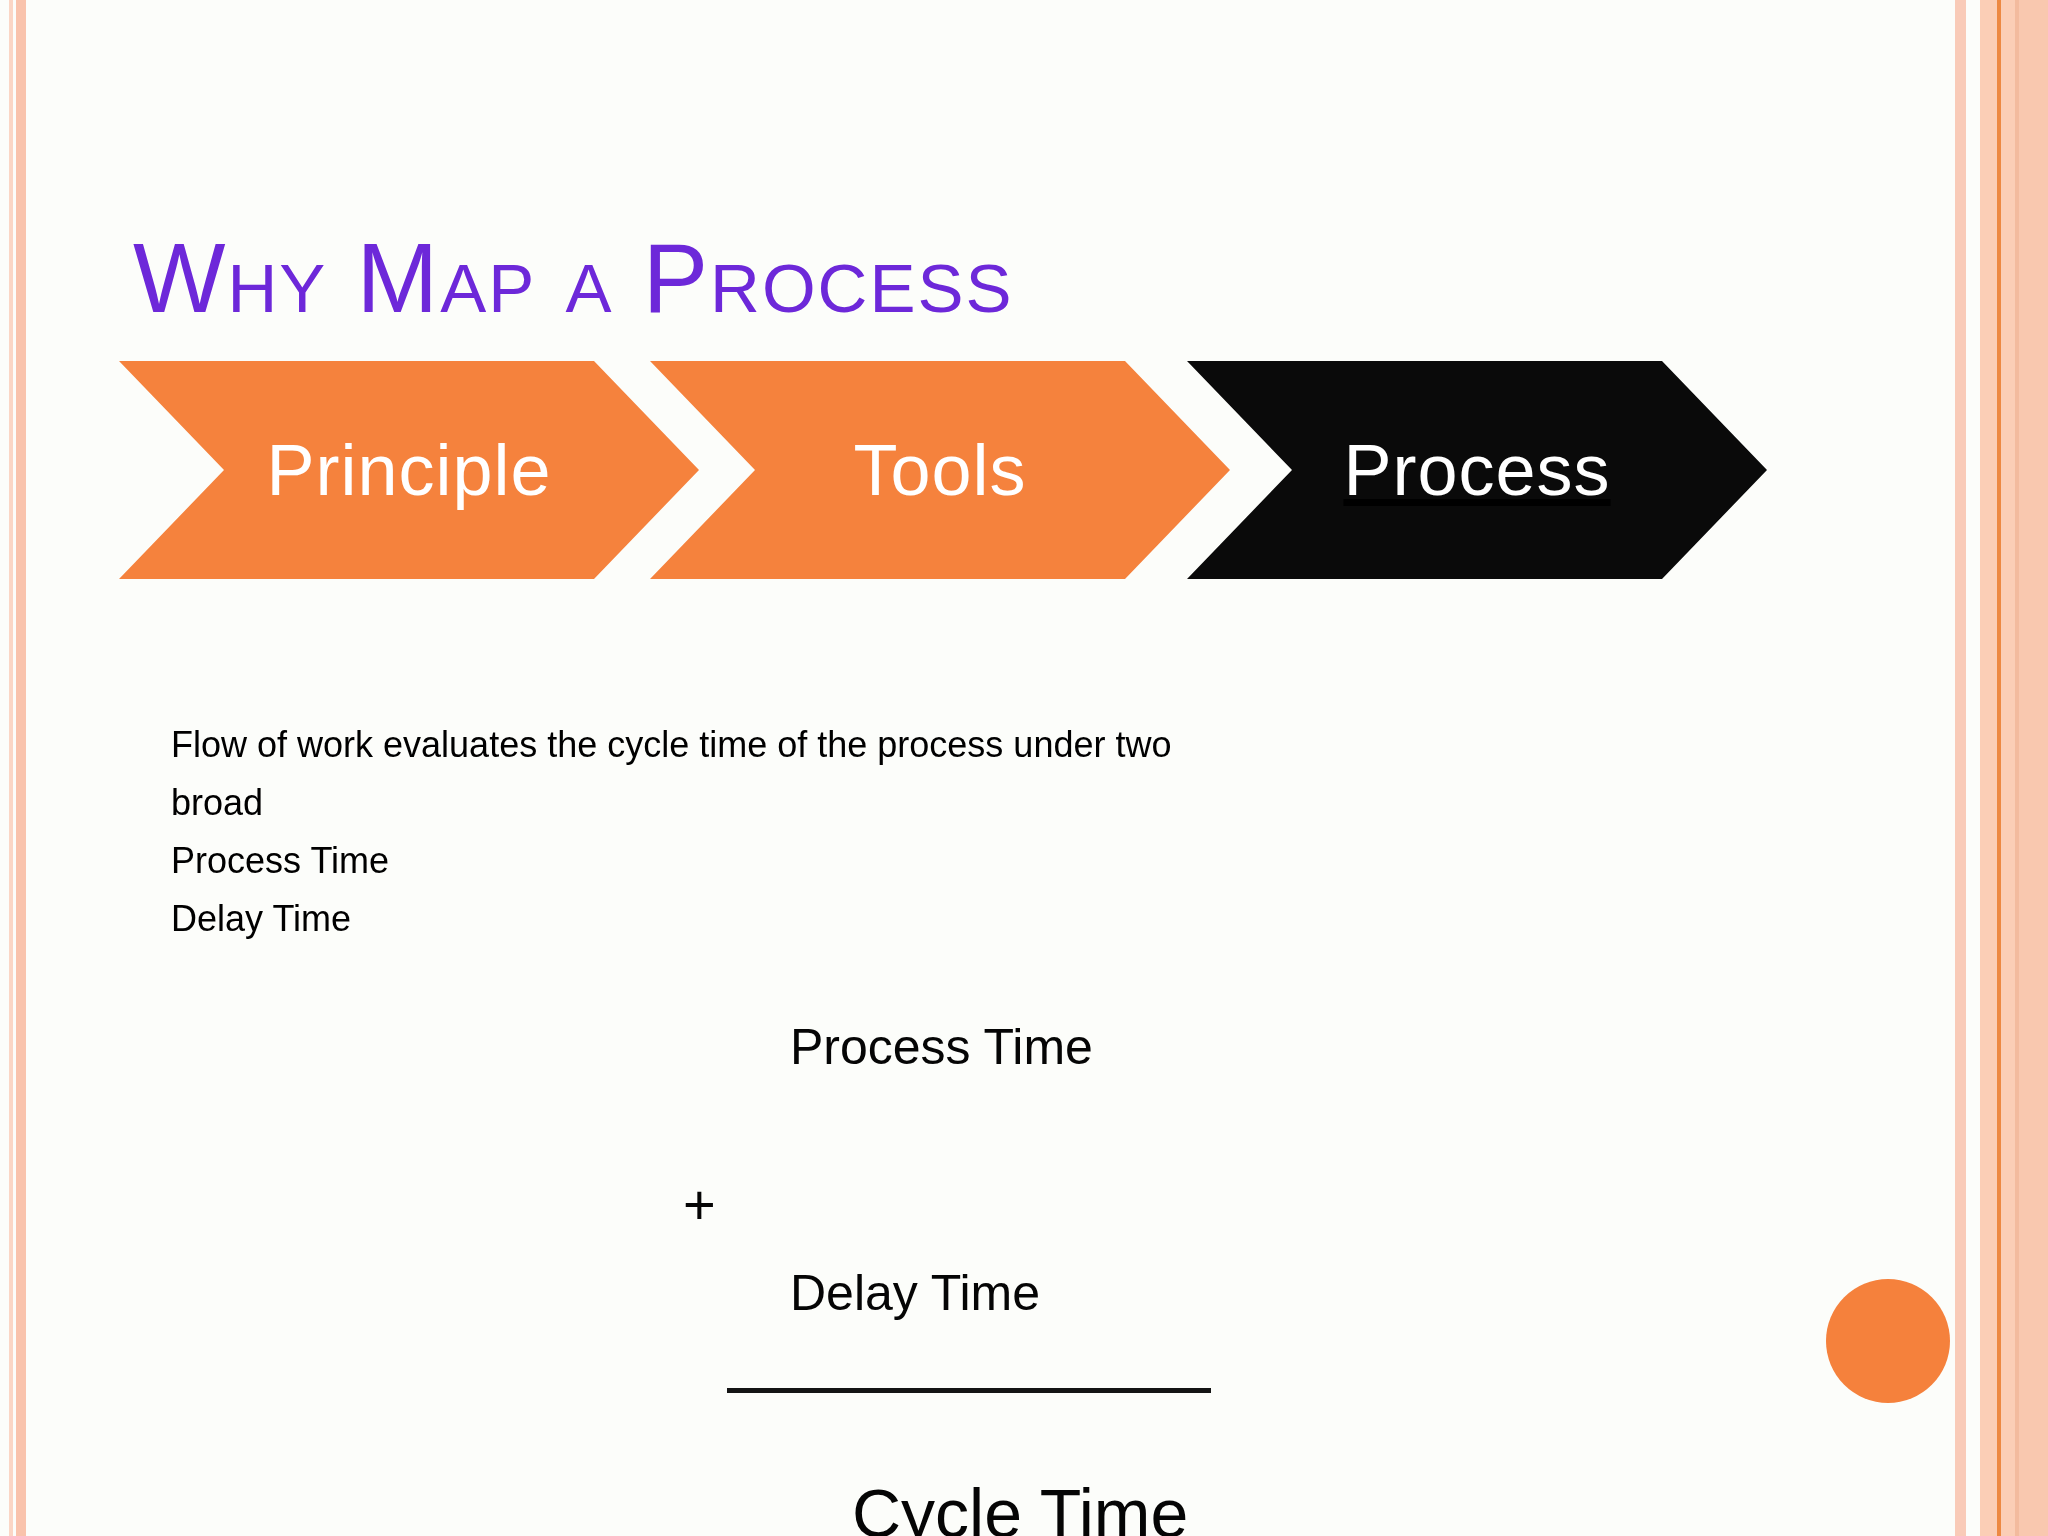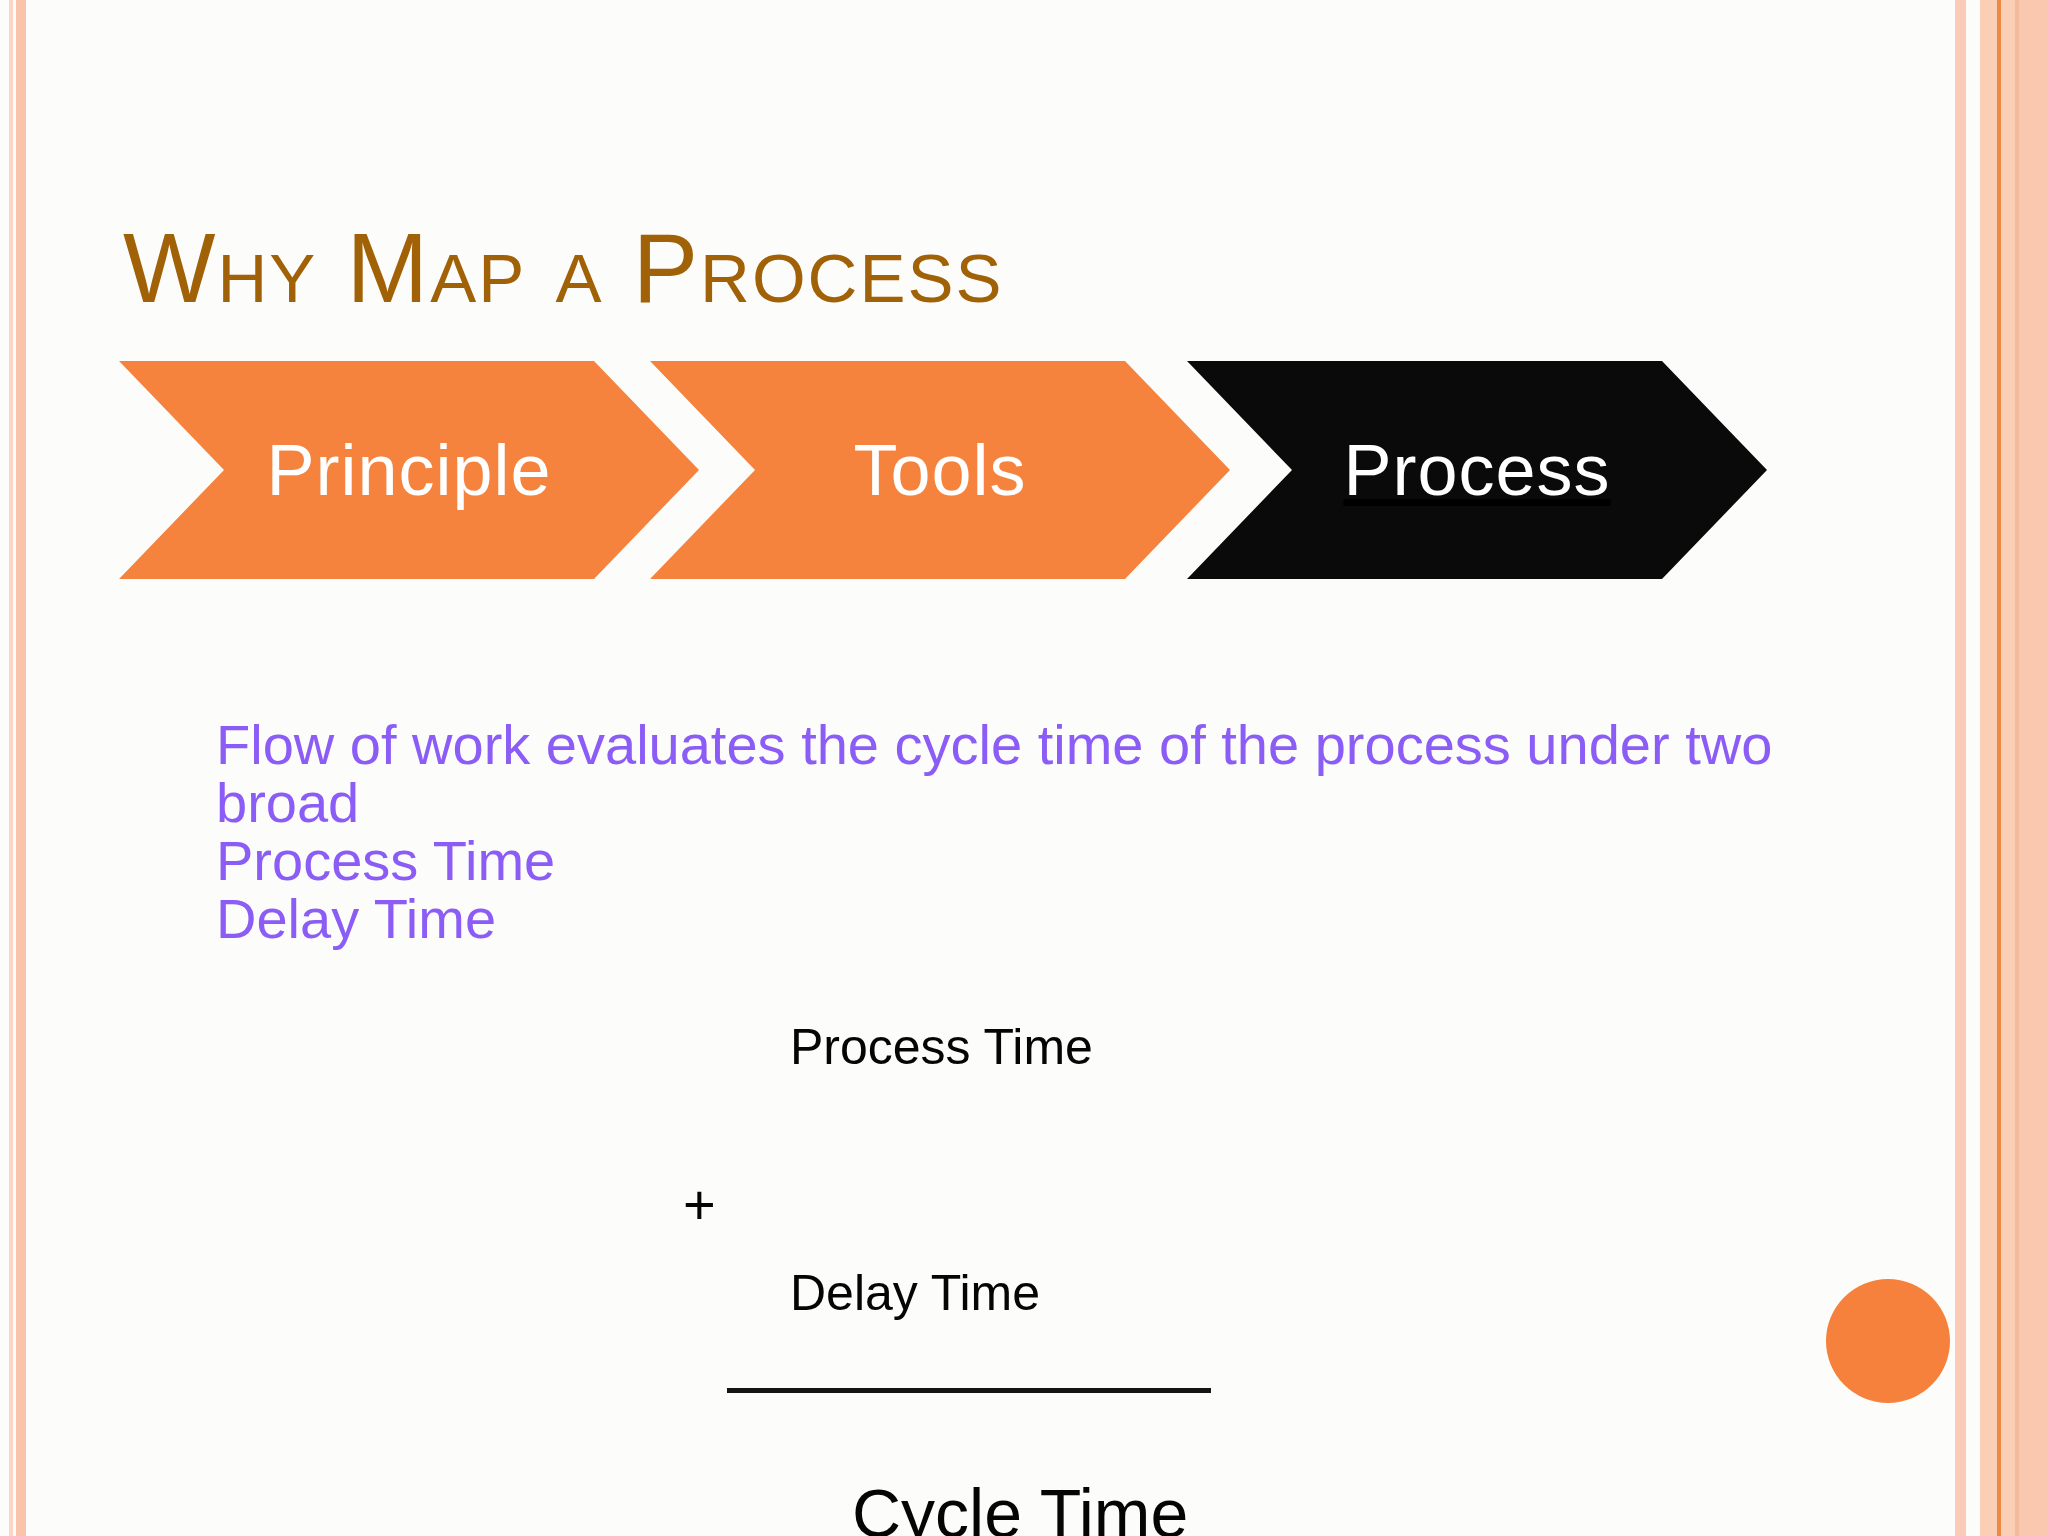--- a/index.html
+++ b/index.html
@@ -27,26 +27,26 @@
   }
   .band-right .line-dark   { position: absolute; top: 0; left: 17px; width: 4px; height: 1536px; background: #ED8943; }
   .band-right .line-subtle { position: absolute; top: 0; left: 35px; width: 4px; height: 1536px; background: #F3BB9E; }
   .band-right .line-edge   { position: absolute; top: 0; left: 39px; width: 29px; height: 1536px; background: #F9C8AF; }
 
   
   .title {
     position: absolute;
     left: 123px;
     top: 212px;
-    margin: 0;
+    margin: 10px;
     font-size: 98px;
     font-weight: normal;
     font-variant: small-caps;
     letter-spacing: 2px;
-    color: #a16207;
+    color: #6d28d9;
     white-space: nowrap;
   }
 
   
   .chevron {
     position: absolute;
     top: 361px;
     width: 580px;
     height: 218px;
     clip-path: polygon(0 0, 475px 0, 580px 109px, 475px 218px, 0 218px, 105px 109px);
@@ -62,25 +62,24 @@
     font-size: 72px;
     letter-spacing: 1px;
     white-space: nowrap;
   }
 
   
   .body-text {
     position: absolute;
     left: 171px;
     top: 716px;
-    font-size: 56px;
+    font-size: 36px;
     line-height: 58px;
-    color: #8b5cf6;
+    color: #000000;
     white-space: nowrap;
-    margin-left: 45px;
   }
 
   
   .f-term, .f-plus, .f-result {
     position: absolute;
     color: #050505;
     white-space: nowrap;
   }
   .f-term.t1  { left: 790px; top: 1018px; font-size: 50px; }
   .f-plus     { left: 683px; top: 1172px; font-size: 56px; }

